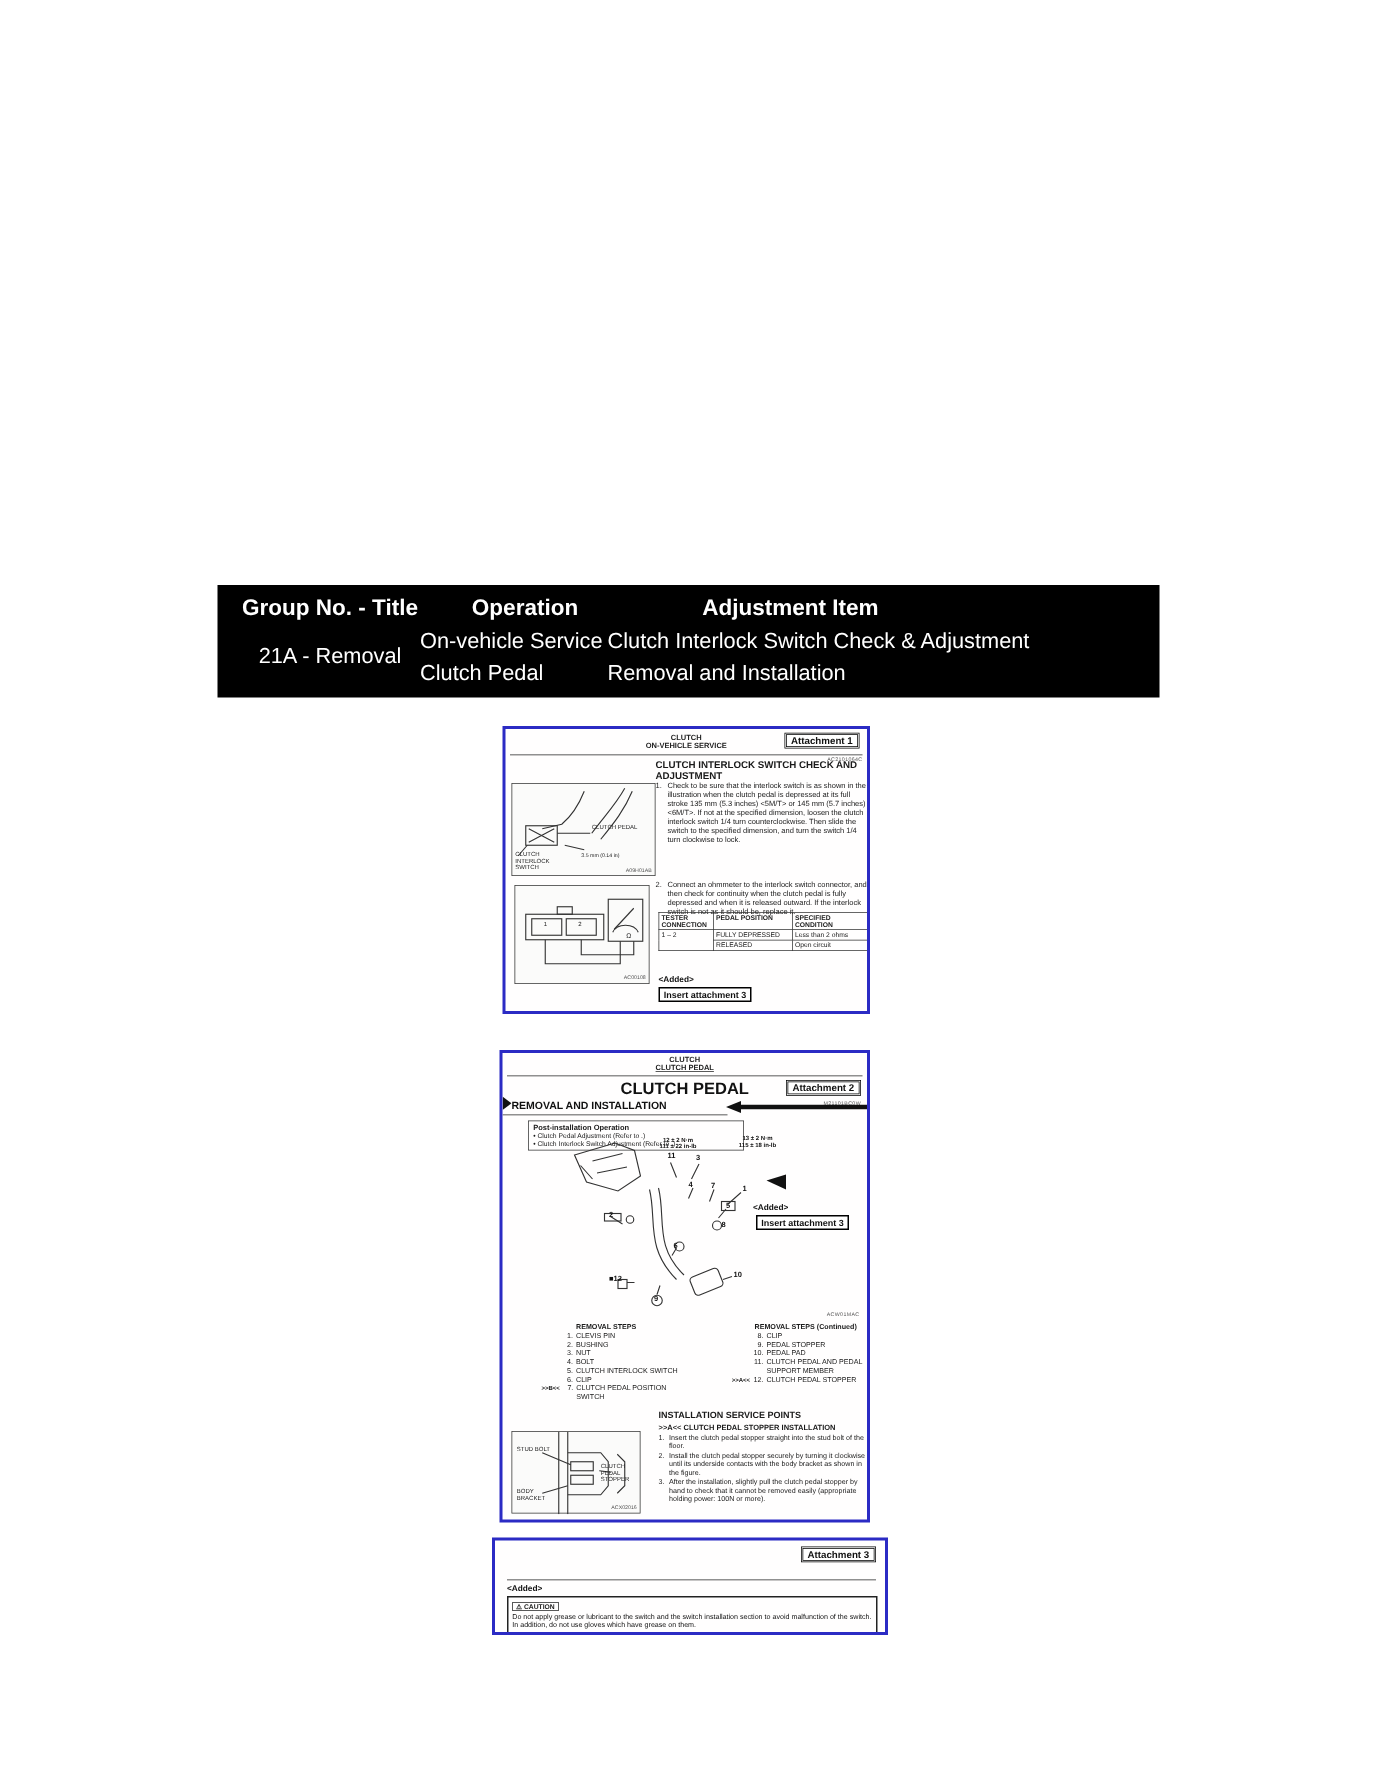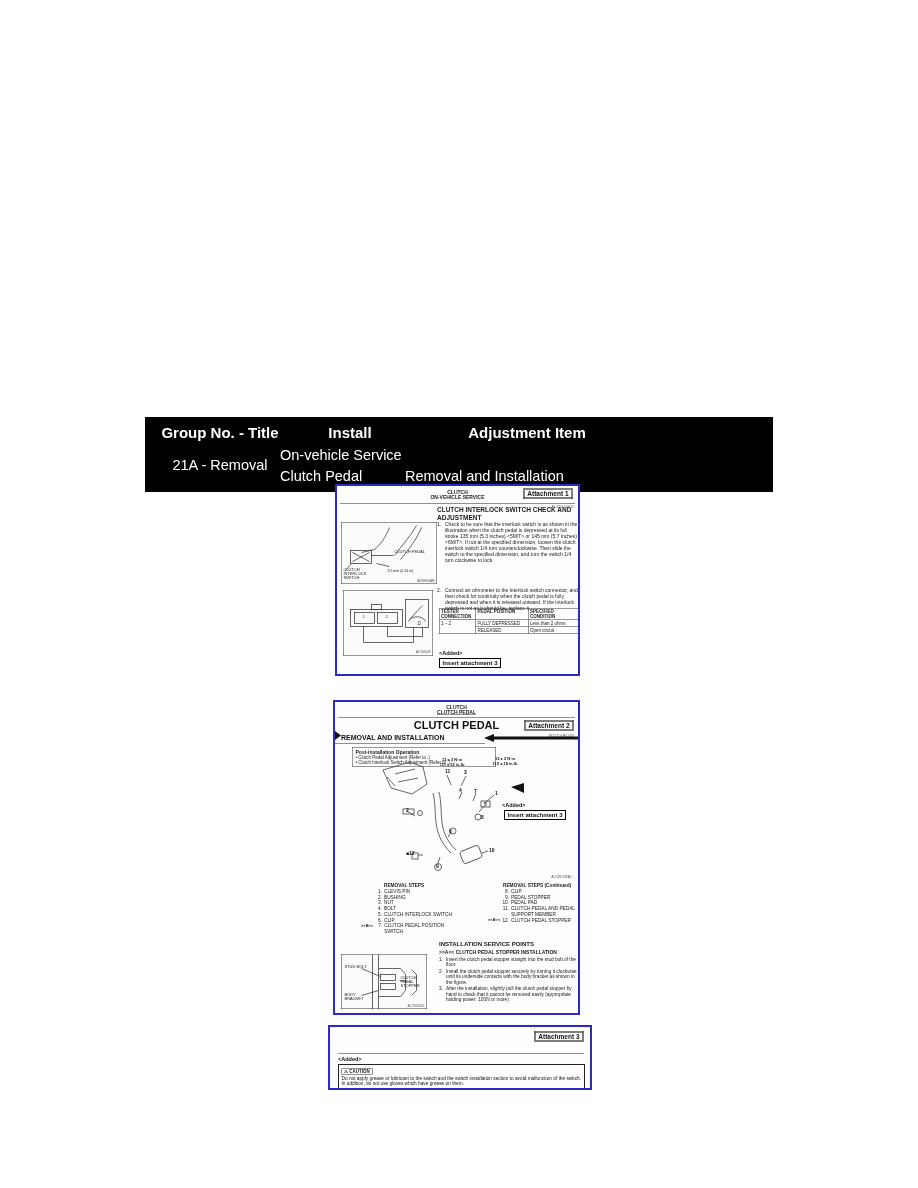--- a/index.html
+++ b/index.html
@@ -1,21 +1,21 @@
 <!DOCTYPE html>
 <html><head>
 <meta charset="utf-8">
 <style>
   * { margin:0; padding:0; box-sizing:border-box; }
   html,body { background:#ffffff; }
   .page { position:relative; width:918px; height:1188px; background:#ffffff; overflow:hidden;
           font-family:"Liberation Sans", sans-serif; color:#1a1a1a; }
 
   
-  .sumtab { position:absolute; left:145px; top:390px; width:628px; height:75px; background:#000; color:#fff;margin-top:27px; }
+  .sumtab { position:absolute; left:145px; top:390px; width:628px; height:75px; background:#000; color:#fff; }
   .sumtab .hdr  { position:absolute; top:7px; font-weight:bold; font-size:15px; text-align:center; }
   .sumtab .h1 { left:0;   width:150px; }
   .sumtab .h2 { left:150px; width:110px; }
   .sumtab .h3 { left:262px; width:240px; }
   .sumtab .cell { position:absolute; font-size:14.5px; }
   .sumtab .g1 { left:0; top:40px; width:150px; text-align:center; }
   .sumtab .c1 { left:135px; top:30px; }
   .sumtab .c2 { left:135px; top:51px; }
   .sumtab .i1 { left:260px; top:30px; }
   .sumtab .i2 { left:260px; top:51px; }
@@ -79,25 +79,26 @@
   svg { position:absolute; left:0; top:0; }
   .lineart { stroke:#333; fill:none; stroke-width:1.5; }
 </style>
 </head>
 <body>
 
 <div class="page">
 
   <div class="sumtab">
     <div class="hdr h1">Group No. - Title</div>
-    <div class="hdr h2">Install</div>
+    <div class="hdr h2">Operation</div>
     <div class="hdr h3">Adjustment Item</div>
     <div class="cell g1">21A - Removal</div>
     <div class="cell c1">On-vehicle Service</div>
     <div class="cell c2">Clutch Pedal</div>
+    <div class="cell i1">Clutch Interlock Switch Check &amp; Adjustment</div>
     <div class="cell i2">Removal and Installation</div>
   </div>
 
   <div class="att att1">
     <div class="wrap">
       <div class="doc-hd" style="top:6px;">
         <span>CLUTCH</span><br>
         <span>ON-VEHICLE SERVICE</span>
       </div>
       <div class="doc-rule" style="left:6px; right:6px; top:34px;"></div>

